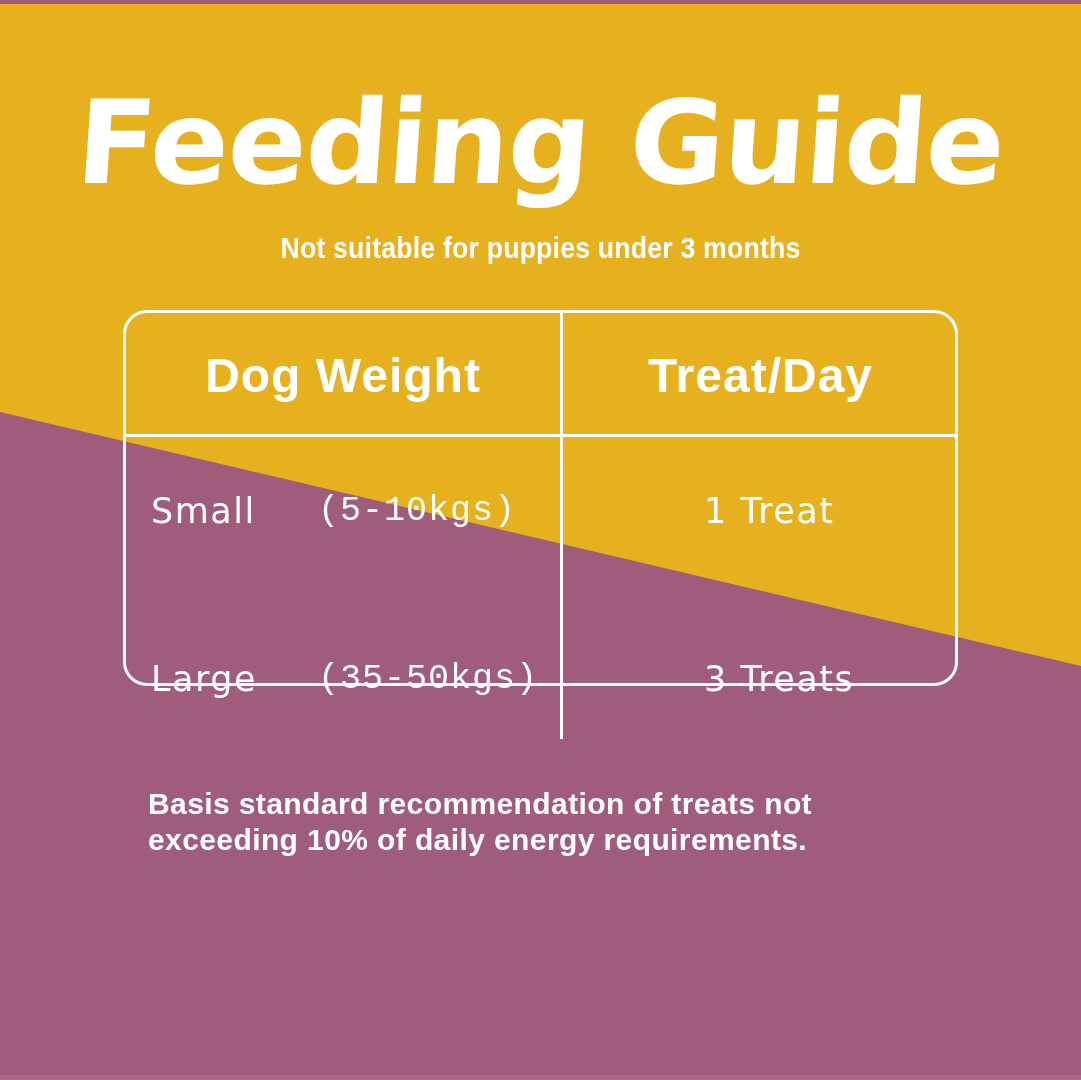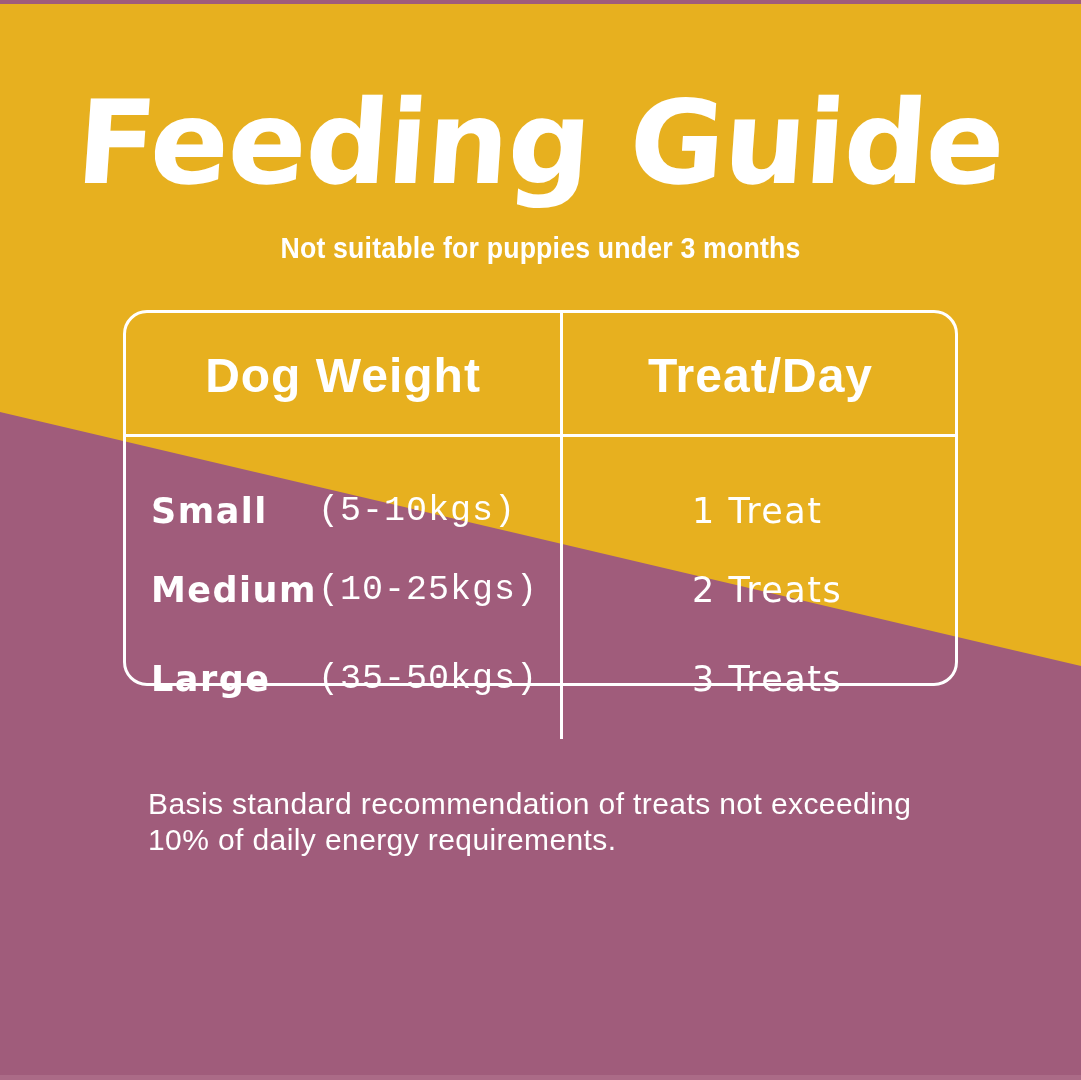--- a/index.html
+++ b/index.html
@@ -139,54 +139,54 @@
   .row.r0 { top:54px;  }
   .row.r1 { top:133px; }
   .row.r2 { top:222px; }
 
   .cell-size {
     position:absolute;
     left:25px;
     color:#ffffff;
     font-family:"DejaVu Sans", sans-serif;
     font-size:35px;
-    font-weight:700;
+    font-weight:400;
     letter-spacing:1.5px;
     white-space:nowrap;
   }
   .cell-range {
     position:absolute;
     left:192px;
     color:#ffffff;
     font-family:Liberation Mono, monospace;
     font-size:35px;
     font-weight:400;
     letter-spacing:1px;
     white-space:nowrap;
   }
   .cell-treats {
     position:absolute;
-    left:566px;
+    left:578px;
     color:#ffffff;
     font-family:"DejaVu Sans", sans-serif;
     font-size:35px;
     font-weight:400;
     letter-spacing:1.5px;
     white-space:nowrap;
   }
 
   
   .footnote {
     position:absolute;
     left:148px; top:786px;
     width:800px;
     color:#ffffff;
     font-family:"Liberation Sans Narrow","Liberation Sans", sans-serif;
     font-size:30px;
-    font-weight:400;
+    font-weight:700;
     line-height:1.2;
     letter-spacing:0.4px;
   }
 </style>
 </head>
 <body>
 
 <div class="canvas">
 
   <div class="yellow-wedge"></div>
@@ -208,25 +208,20 @@
       </div>
 
       <div class="table-body">
 
         <div class="row r0">
           <span class="cell-size">Small</span>
           <span class="cell-range">(5-10kgs)</span>
           <span class="cell-treats">1 Treat</span>
         </div>
 
-        <div class="row r1">
-          <span class="cell-size">Medium</span>
-          <span class="cell-range">(10-25kgs)</span>
-          <span class="cell-treats">2 Treats</span>
-        </div>
 
         <div class="row r2">
           <span class="cell-size">Large</span>
           <span class="cell-range">(35-50kgs)</span>
           <span class="cell-treats">3 Treats</span>
         </div>
 
       </div>
     </div>
 

